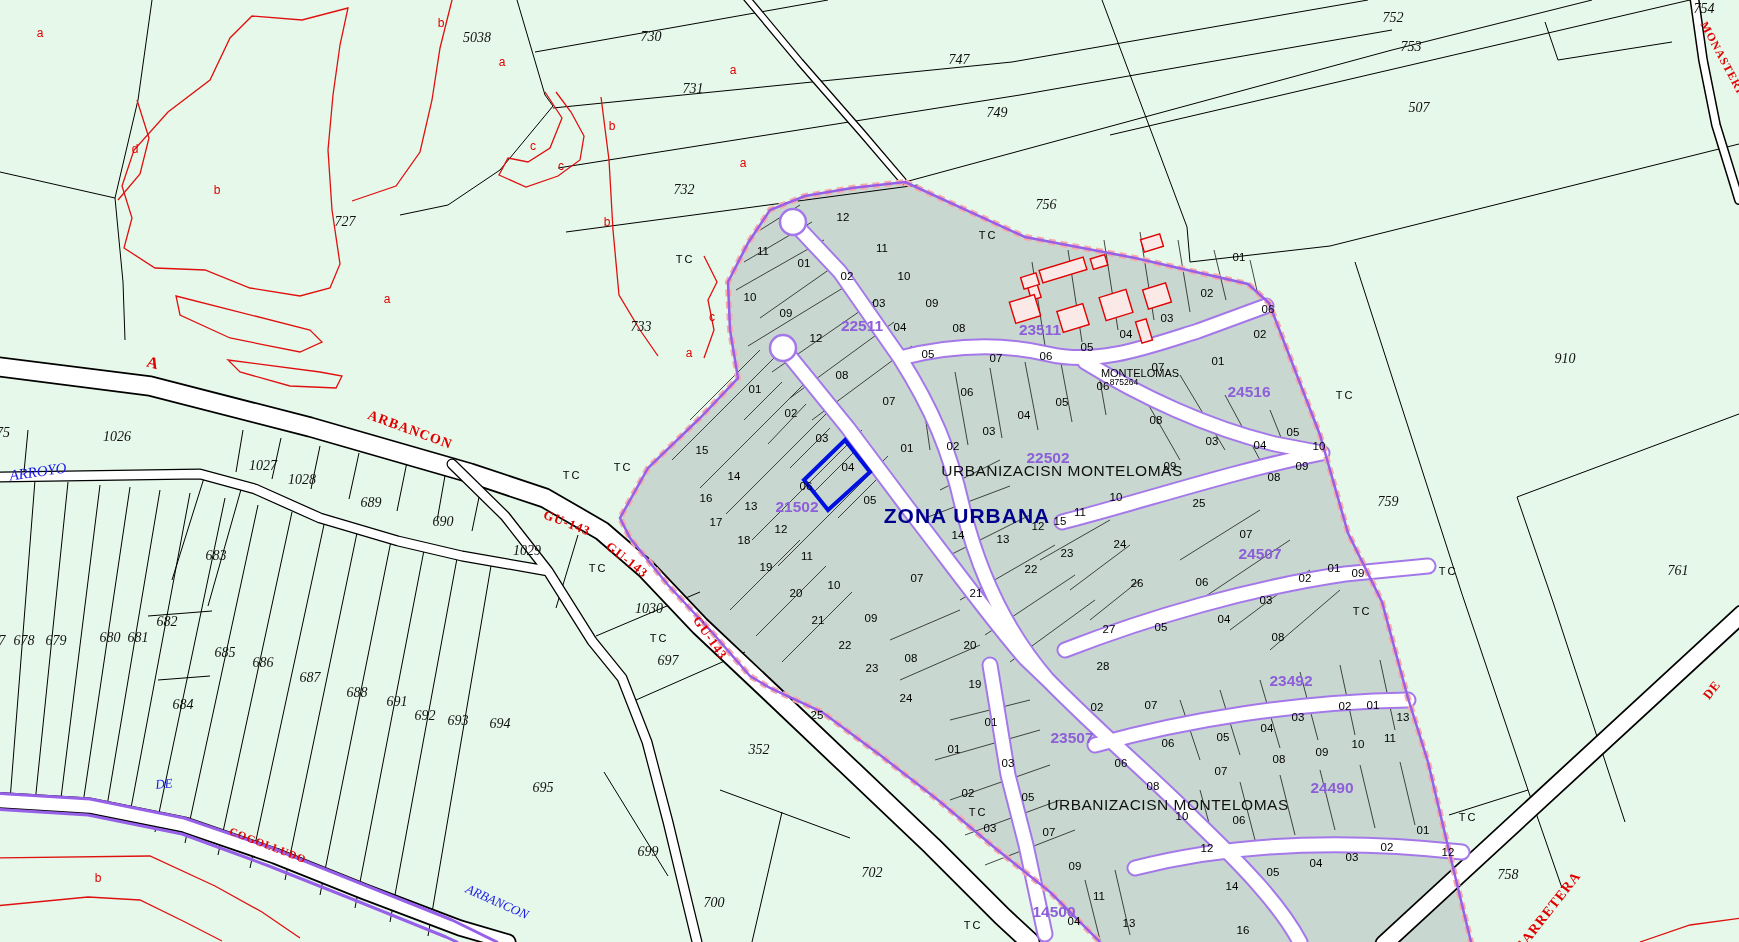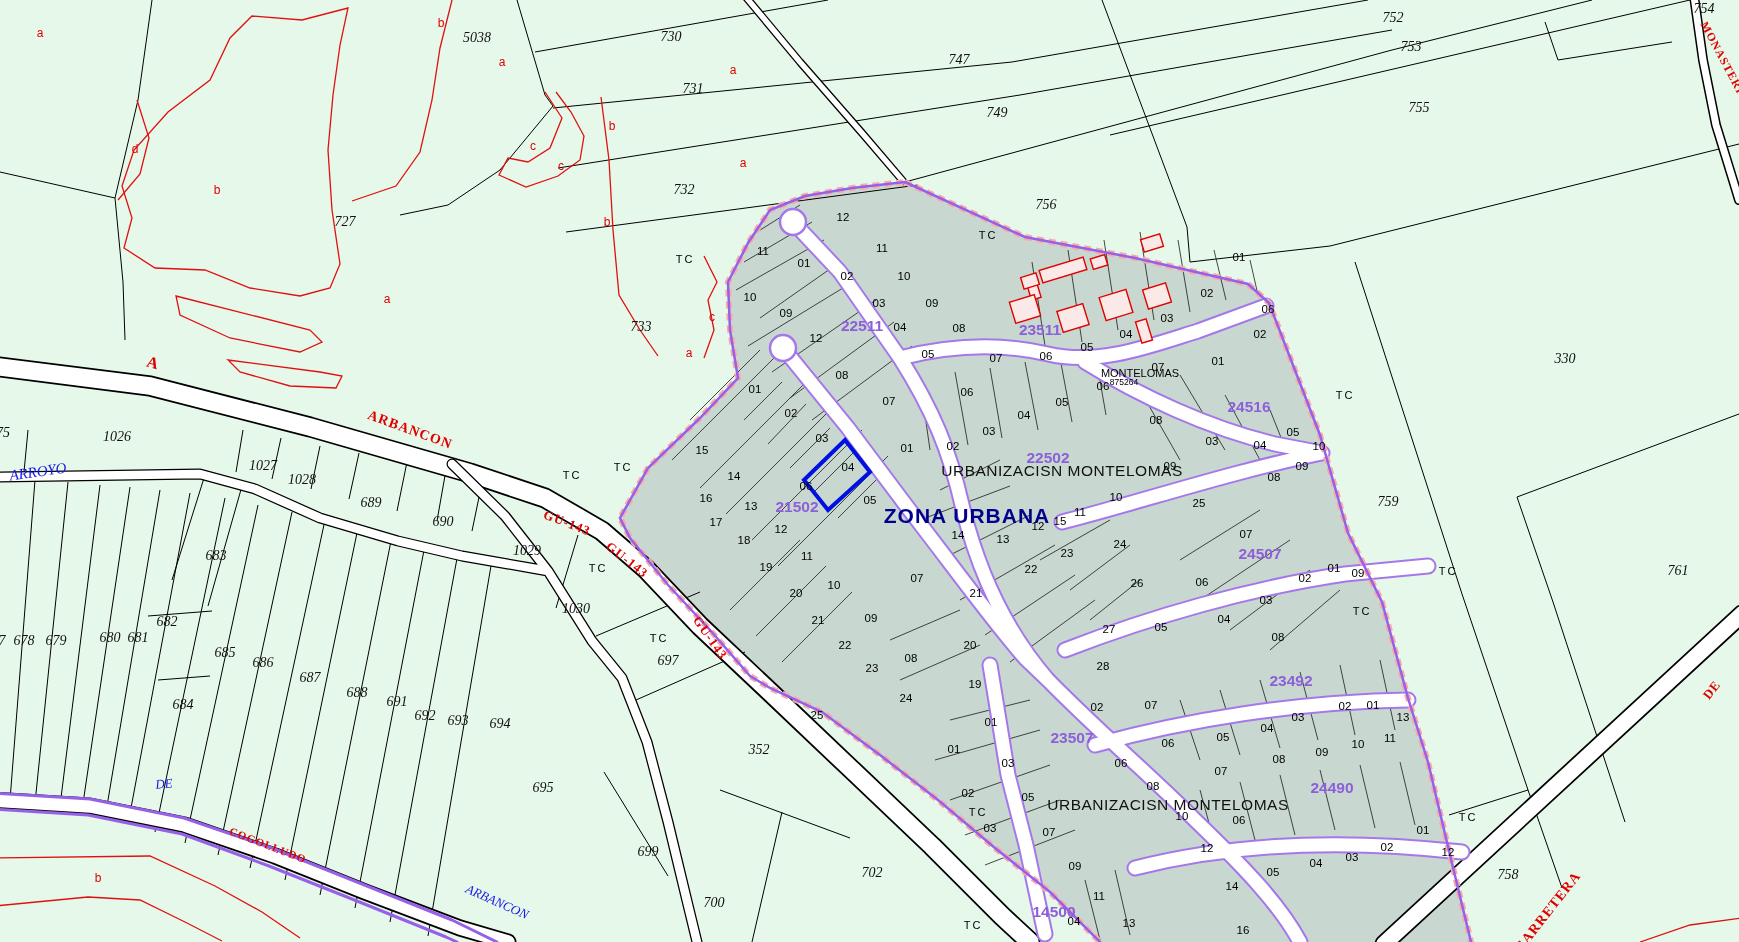--- a/index.html
+++ b/index.html
@@ -170,42 +170,42 @@
     <rect x="-13" y="-11" width="26" height="22" transform="translate(1025,309) rotate(-17)"></rect>
     <rect x="-8" y="-6" width="16" height="12" transform="translate(1030,281) rotate(-17)"></rect>
   </g>
 
   <polygon points="845,440 870,472 828,510 804,480" fill="none" stroke="#0010e0" stroke-width="4"></polygon>
 </svg>
 
 <div id="labels">
       <div class="lbl rp" style="left: 477px; top: 38px; transform: translate(-50%, -50%);">5038</div>
       <div class="lbl rp" style="left: 345px; top: 222px; transform: translate(-50%, -50%);">727</div>
-      <div class="lbl rp" style="left: 671px; top: 37px; transform: translate(-50%, -50%);">730</div>
+      <div class="lbl rp" style="left: 651px; top: 37px; transform: translate(-50%, -50%);">730</div>
       <div class="lbl rp" style="left: 693px; top: 89px; transform: translate(-50%, -50%);">731</div>
       <div class="lbl rp" style="left: 684px; top: 190px; transform: translate(-50%, -50%);">732</div>
       <div class="lbl rp" style="left: 641px; top: 327px; transform: translate(-50%, -50%);">733</div>
       <div class="lbl rp" style="left: 959px; top: 17px; transform: translate(-50%, -50%); margin-top: 43px;">747</div>
       <div class="lbl rp" style="left: 997px; top: 113px; transform: translate(-50%, -50%); font-style: italic;">749</div>
       <div class="lbl rp" style="left: 1046px; top: 205px; transform: translate(-50%, -50%);">756</div>
       <div class="lbl rp" style="left: 1393px; top: 18px; transform: translate(-50%, -50%);">752</div>
       <div class="lbl rp" style="left: 1411px; top: 47px; transform: translate(-50%, -50%);">753</div>
       <div class="lbl rp" style="left: 1704px; top: 9px; transform: translate(-50%, -50%);">754</div>
-      <div class="lbl rp" style="left: 1419px; top: 108px; transform: translate(-50%, -50%);">755</div>
-      <div class="lbl rp" style="left: 1565px; top: 359px; transform: translate(-50%, -50%);">330</div>
+      <div class="lbl rp" style="left: 1419px; top: 108px; transform: translate(-50%, -50%);">507</div>
+      <div class="lbl rp" style="left: 1565px; top: 359px; transform: translate(-50%, -50%);">910</div>
       <div class="lbl rp" style="left: 1388px; top: 502px; transform: translate(-50%, -50%);">759</div>
       <div class="lbl rp" style="left: 1678px; top: 571px; transform: translate(-50%, -50%);">761</div>
       <div class="lbl rp" style="left: 1508px; top: 875px; transform: translate(-50%, -50%);">758</div>
       <div class="lbl rp" style="left: 117px; top: 437px; transform: translate(-50%, -50%);">1026</div>
       <div class="lbl rp" style="left: 263px; top: 466px; transform: translate(-50%, -50%);">1027</div>
       <div class="lbl rp" style="left: 302px; top: 480px; transform: translate(-50%, -50%);">1028</div>
       <div class="lbl rp" style="left: 371px; top: 503px; transform: translate(-50%, -50%);">689</div>
       <div class="lbl rp" style="left: 443px; top: 522px; transform: translate(-50%, -50%);">690</div>
       <div class="lbl rp" style="left: 527px; top: 551px; transform: translate(-50%, -50%);">1029</div>
-      <div class="lbl rp" style="left: 576px; top: 609px; transform: translate(-50%, -50%);">1030</div>
+      <div class="lbl rp" style="left: 649px; top: 609px; transform: translate(-50%, -50%);">1030</div>
       <div class="lbl rp" style="left: 216px; top: 556px; transform: translate(-50%, -50%);">683</div>
       <div class="lbl rp" style="left: 3px; top: 433px; transform: translate(-50%, -50%);">75</div>
       <div class="lbl rp" style="left: 2px; top: 641px; transform: translate(-50%, -50%);">7</div>
       <div class="lbl rp" style="left: 24px; top: 641px; transform: translate(-50%, -50%);">678</div>
       <div class="lbl rp" style="left: 56px; top: 641px; transform: translate(-50%, -50%);">679</div>
       <div class="lbl rp" style="left: 110px; top: 638px; transform: translate(-50%, -50%);">680</div>
       <div class="lbl rp" style="left: 138px; top: 638px; transform: translate(-50%, -50%);">681</div>
       <div class="lbl rp" style="left: 167px; top: 622px; transform: translate(-50%, -50%);">682</div>
       <div class="lbl rp" style="left: 183px; top: 705px; transform: translate(-50%, -50%);">684</div>
       <div class="lbl rp" style="left: 225px; top: 653px; transform: translate(-50%, -50%);">685</div>
@@ -348,21 +348,21 @@
       <div class="lbl up" style="left: 1028px; top: 797px; transform: translate(-50%, -50%);">05</div>
       <div class="lbl up" style="left: 990px; top: 828px; transform: translate(-50%, -50%);">03</div>
       <div class="lbl up" style="left: 1049px; top: 832px; transform: translate(-50%, -50%);">07</div>
       <div class="lbl up" style="left: 1075px; top: 866px; transform: translate(-50%, -50%);">09</div>
       <div class="lbl up" style="left: 1099px; top: 896px; transform: translate(-50%, -50%);">11</div>
       <div class="lbl up" style="left: 1074px; top: 921px; transform: translate(-50%, -50%);">04</div>
       <div class="lbl up" style="left: 1129px; top: 923px; transform: translate(-50%, -50%);">13</div>
       <div class="lbl ref" style="left: 862px; top: 326px; transform: translate(-50%, -50%);">22511</div>
       <div class="lbl ref" style="left: 1040px; top: 330px; transform: translate(-50%, -50%);">23511</div>
       <div class="lbl ref" style="left: 1048px; top: 458px; transform: translate(-50%, -50%);">22502</div>
-      <div class="lbl ref" style="left: 1249px; top: 407px; transform: translate(-50%, -50%);">24516</div>
+      <div class="lbl ref" style="left: 1249px; top: 392px; transform: translate(-50%, -50%);">24516</div>
       <div class="lbl ref" style="left: 797px; top: 507px; transform: translate(-50%, -50%);">21502</div>
       <div class="lbl ref" style="left: 1260px; top: 554px; transform: translate(-50%, -50%);">24507</div>
       <div class="lbl ref" style="left: 1291px; top: 681px; transform: translate(-50%, -50%);">23492</div>
       <div class="lbl ref" style="left: 1072px; top: 738px; transform: translate(-50%, -50%);">23507</div>
       <div class="lbl ref" style="left: 1332px; top: 788px; transform: translate(-50%, -50%);">24490</div>
       <div class="lbl ref" style="left: 1054px; top: 912px; transform: translate(-50%, -50%);">14500</div>
       <div class="lbl tc" style="left: 685px; top: 259px; transform: translate(-50%, -50%);">TC</div>
       <div class="lbl tc" style="left: 988px; top: 235px; transform: translate(-50%, -50%);">TC</div>
       <div class="lbl tc" style="left: 572px; top: 475px; transform: translate(-50%, -50%);">TC</div>
       <div class="lbl tc" style="left: 623px; top: 467px; transform: translate(-50%, -50%);">TC</div>

